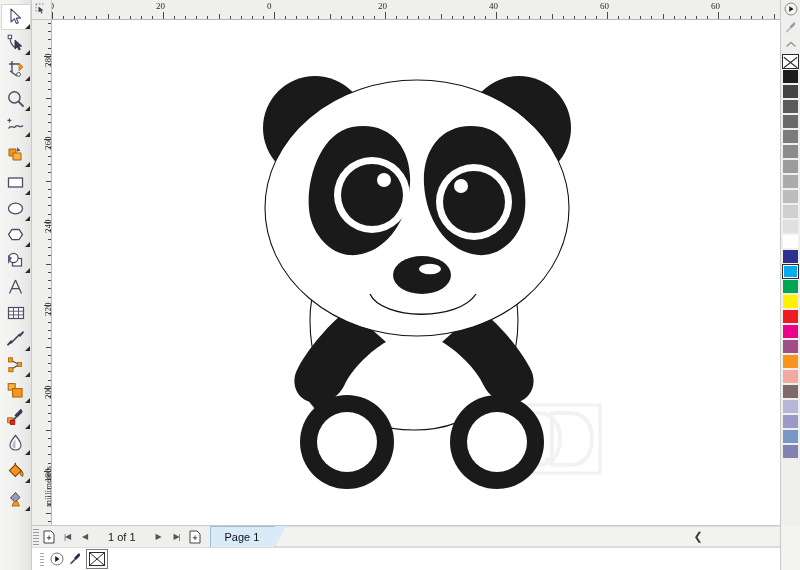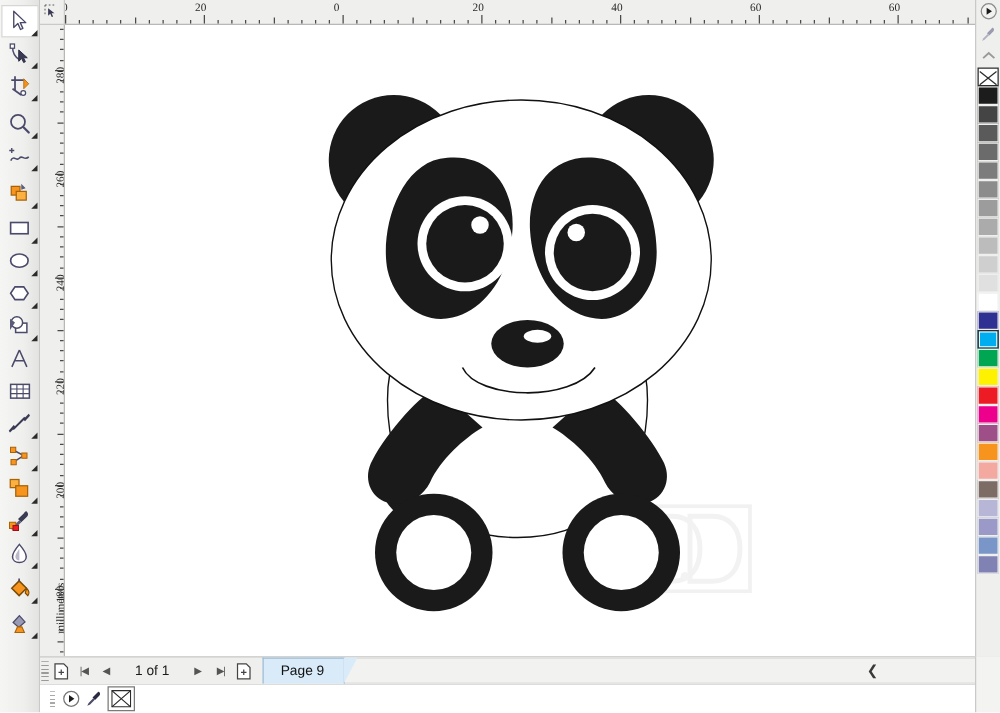--- a/index.html
+++ b/index.html
@@ -531,21 +531,21 @@
     <div class="navbtn" style="font-size:8px;">▶</div>
     <div class="navbtn" style="font-size:8px;letter-spacing:-1px;">▶|</div>
     <div class="navbtn">
       <svg width="12" height="14" viewBox="0 0 12 14">
         <path d="M1 1 H8 L11 4 V13 H1 Z" fill="#fff" stroke="#444" stroke-width="1"></path>
         <path d="M6 5.5 V10 M3.8 7.8 H8.2" stroke="#444" stroke-width="1"></path>
       </svg>
     </div>
 
     <div class="pagetab">
-      <span>Page 9</span>
+      <span>Page 1</span>
     </div>
     <div id="pagefill"></div>
   </div>
 
   <div class="scroll-left-btn">
     <span>❮</span>
   </div>
 
   <div id="statusbar">
     <div class="vgrip"></div>

